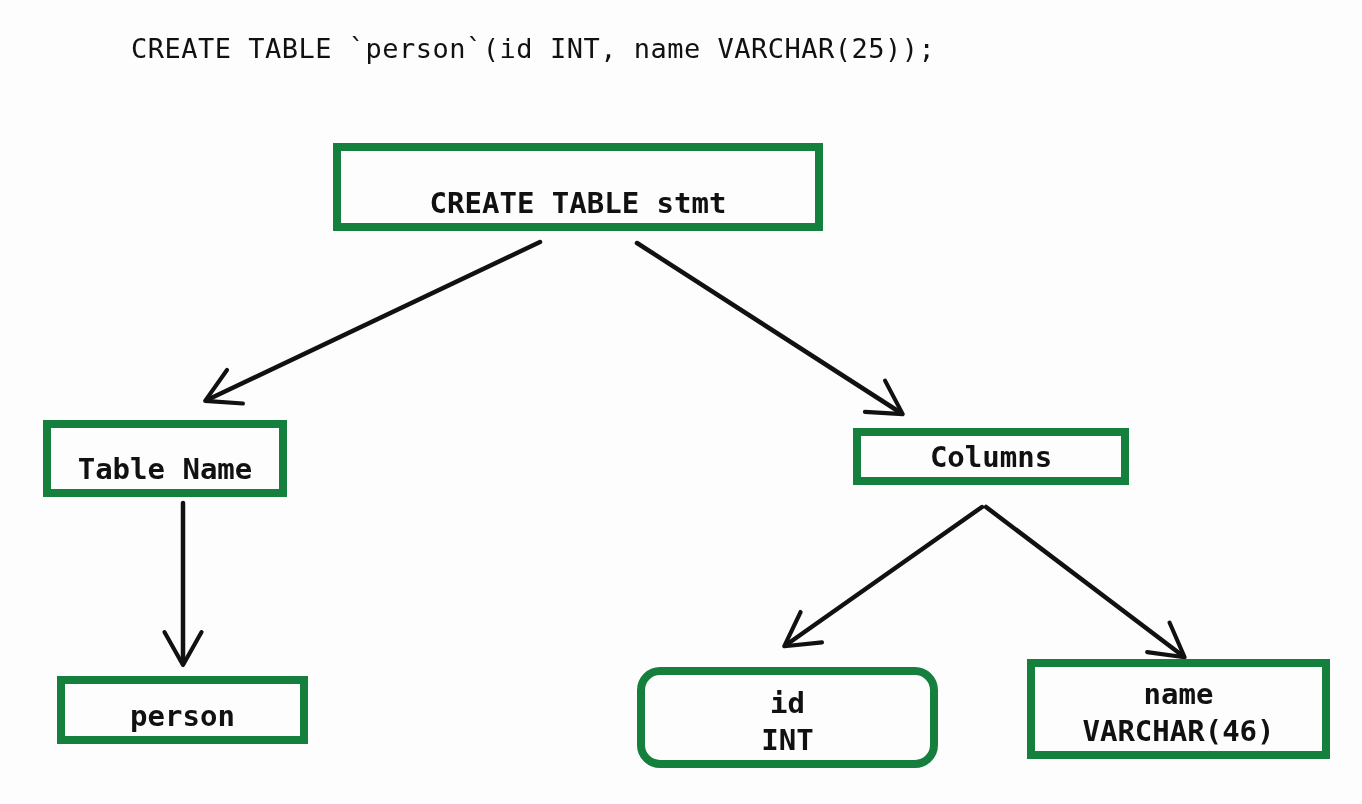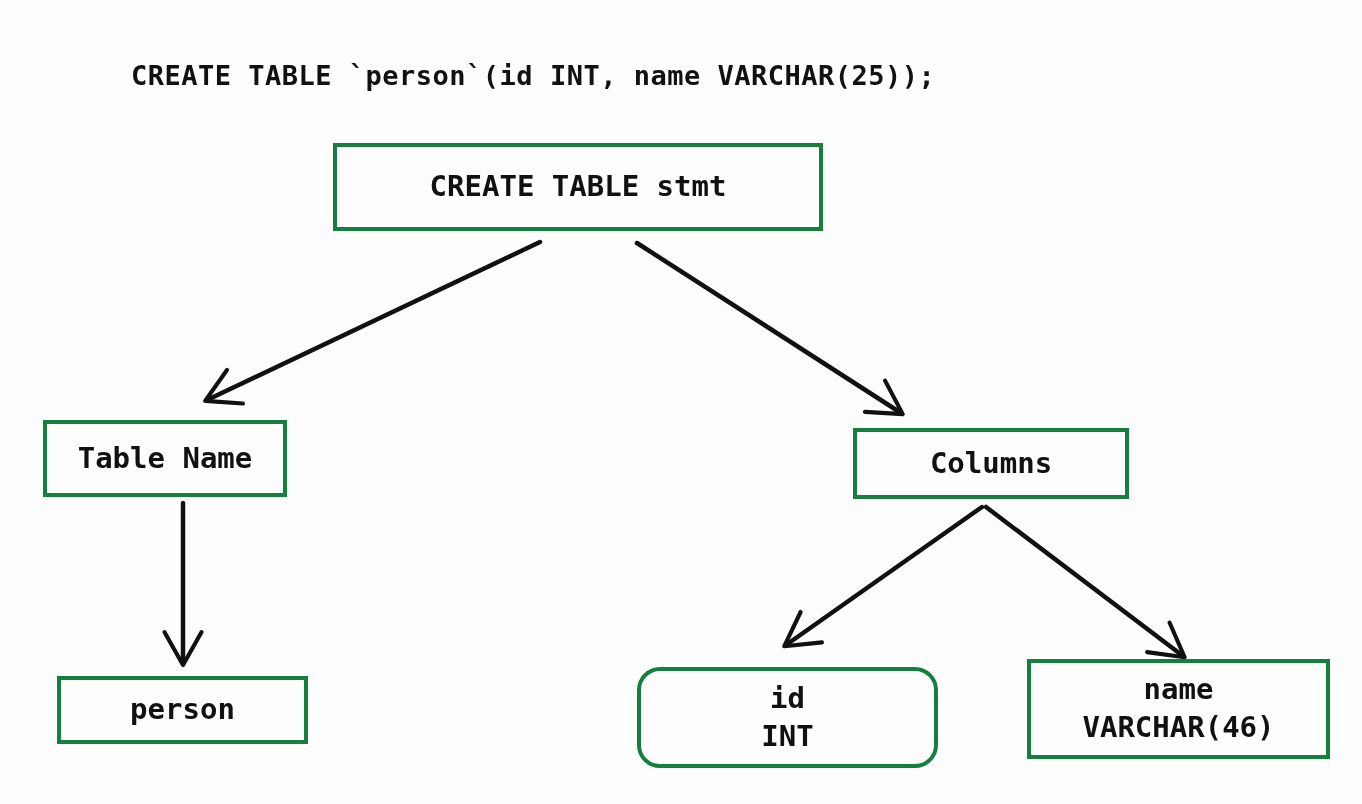--- a/index.html
+++ b/index.html
@@ -12,57 +12,57 @@
     width: 1362px;
     height: 804px;
     background: #fdfdfd;
     overflow: hidden;
     font-family: "DejaVu Sans Mono", "Liberation Mono", monospace;
     color: #111111;
   }
   .code-line {
     position: absolute;
     left: 131px;
-    top: 60px;
+    top: 33px;
     font-size: 27px;
-    font-weight: bold;
+    font-weight: normal;
     white-space: pre;
     letter-spacing: 0.5px;
   }
   .edges-layer {
     position: absolute;
     left: 0;
     top: 0;
     width: 1362px;
     height: 804px;
     pointer-events: none;
   }
   .edges-layer line {
     stroke: #111111;
     stroke-width: 4.5;
     stroke-linecap: round;
   }
   .node {
     position: absolute;
     box-sizing: border-box;
-    border: 4px solid #15803d;
+    border: 8px solid #15803d;
     background: #fdfdfd;
     display: flex;
     flex-direction: column;
     align-items: center;
-    justify-content: center;
+    justify-content: flex-end;
     font-size: 29px;
     font-weight: bold;
     line-height: 1.3;
     text-align: center;
     white-space: nowrap;
   }
   .node-root        { left: 333px; top: 143px; width: 490px; height: 88px; }
   .node-table-name  { left:  43px; top: 420px; width: 244px; height: 77px; }
-  .node-columns     { left: 853px; top: 428px; width: 276px; height: 71px; }
+  .node-columns     { left: 853px; top: 428px; width: 276px; height: 57px; }
   .node-person      { left:  57px; top: 676px; width: 251px; height: 68px; }
   .node-column-id   { left: 637px; top: 667px; width: 301px; height: 101px; border-radius: 23px; }
   .node-column-name { left: 1027px; top: 659px; width: 303px; height: 100px; }
 </style>
 </head>
 <body>
 
 <div class="canvas">
 
   <div class="code-line">CREATE TABLE `person`(id INT, name VARCHAR(25));</div>

